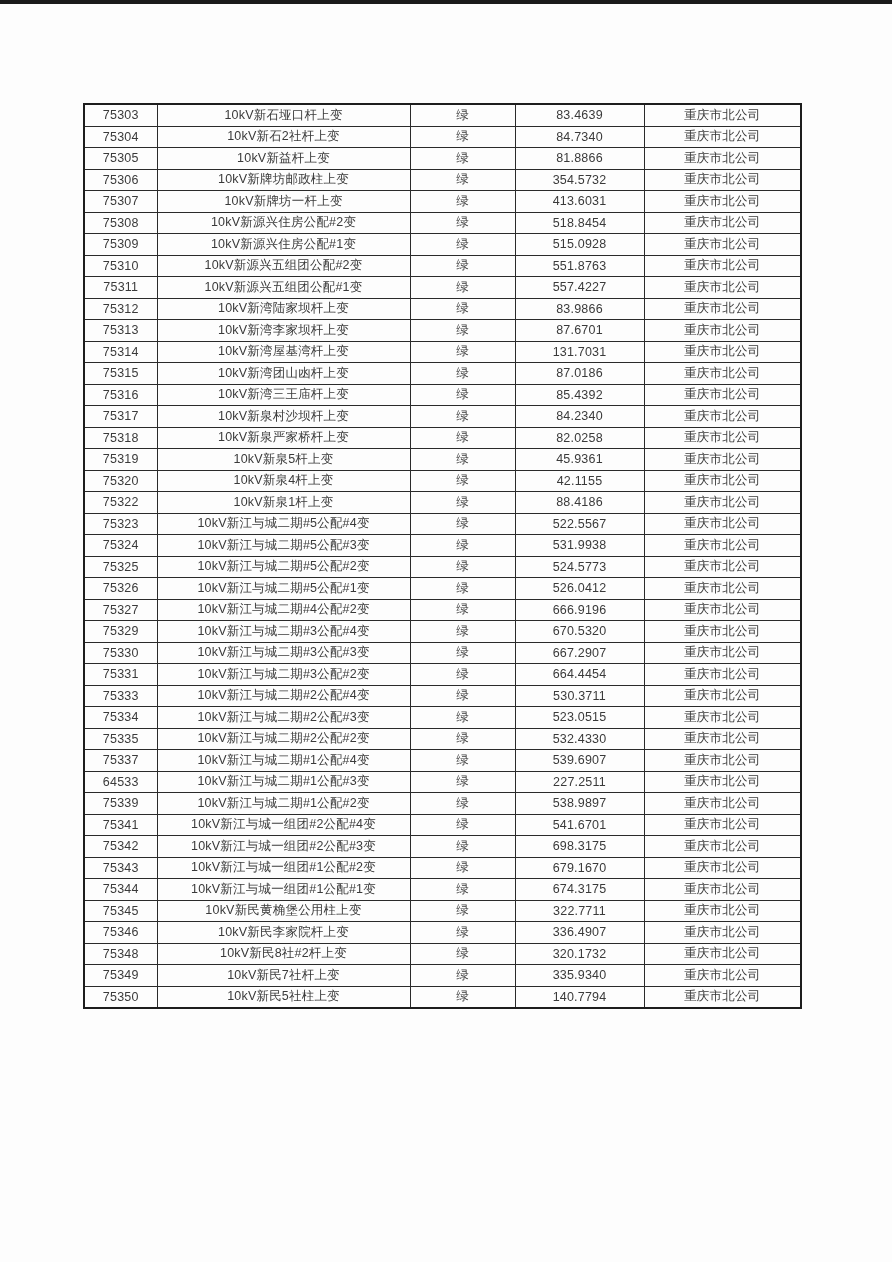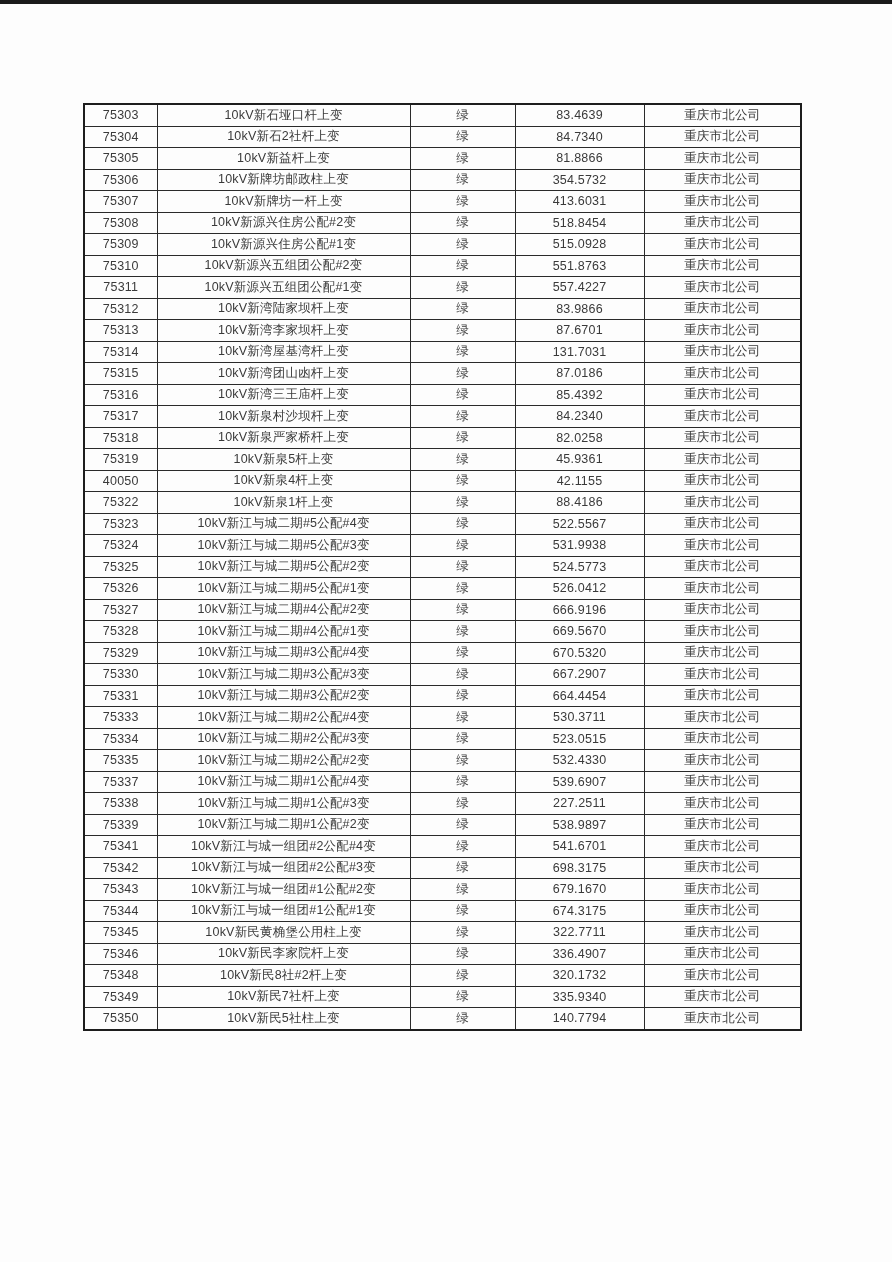--- a/index.html
+++ b/index.html
@@ -198,21 +198,21 @@
 
     <tr>
       <td>75319</td>
       <td>10kV新泉5杆上变</td>
       <td>绿</td>
       <td>45.9361</td>
       <td>重庆市北公司</td>
     </tr>
 
     <tr>
-      <td>40050</td>
+      <td>75320</td>
       <td>10kV新泉4杆上变</td>
       <td>绿</td>
       <td>42.1155</td>
       <td>重庆市北公司</td>
     </tr>
 
 
     <tr>
       <td>75322</td>
       <td>10kV新泉1杆上变</td>
@@ -254,27 +254,20 @@
     </tr>
 
     <tr>
       <td>75327</td>
       <td>10kV新江与城二期#4公配#2变</td>
       <td>绿</td>
       <td>666.9196</td>
       <td>重庆市北公司</td>
     </tr>
 
-    <tr>
-      <td>75328</td>
-      <td>10kV新江与城二期#4公配#1变</td>
-      <td>绿</td>
-      <td>669.5670</td>
-      <td>重庆市北公司</td>
-    </tr>
 
     <tr>
       <td>75329</td>
       <td>10kV新江与城二期#3公配#4变</td>
       <td>绿</td>
       <td>670.5320</td>
       <td>重庆市北公司</td>
     </tr>
 
     <tr>
@@ -321,21 +314,21 @@
 
     <tr>
       <td>75337</td>
       <td>10kV新江与城二期#1公配#4变</td>
       <td>绿</td>
       <td>539.6907</td>
       <td>重庆市北公司</td>
     </tr>
 
     <tr>
-      <td>75338</td>
+      <td>64533</td>
       <td>10kV新江与城二期#1公配#3变</td>
       <td>绿</td>
       <td>227.2511</td>
       <td>重庆市北公司</td>
     </tr>
 
     <tr>
       <td>75339</td>
       <td>10kV新江与城二期#1公配#2变</td>
       <td>绿</td>

